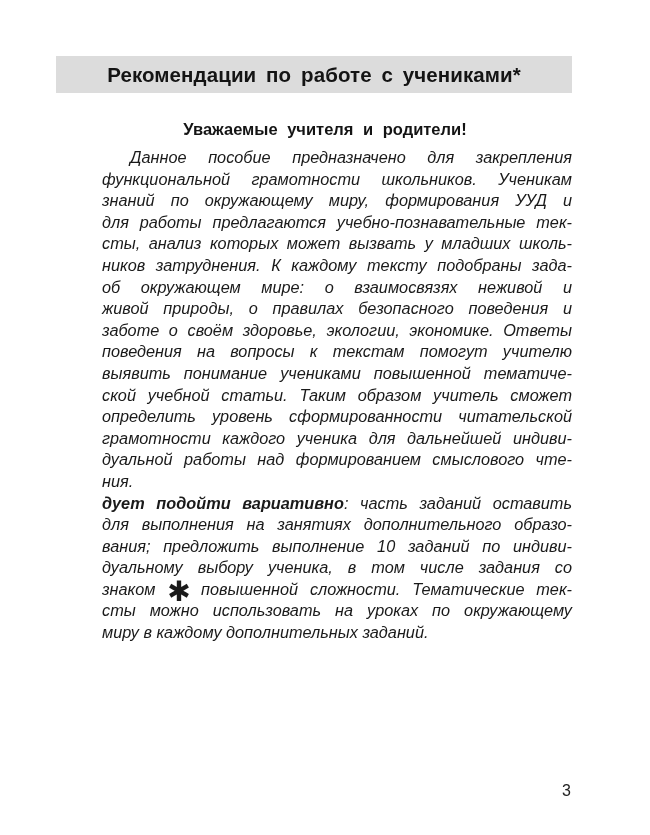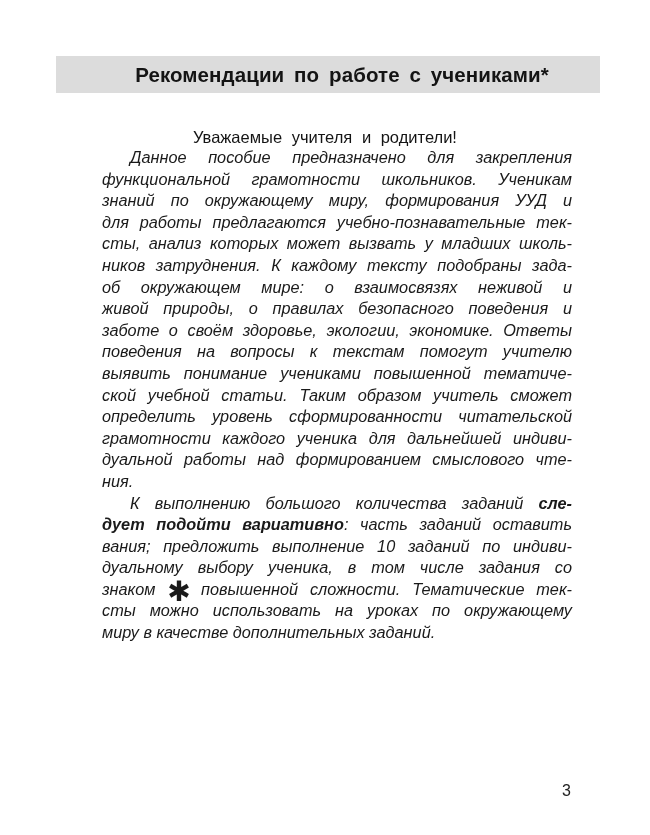--- a/index.html
+++ b/index.html
@@ -1,22 +1,22 @@
 <!DOCTYPE html>
 <html><head>
 <meta charset="utf-8">
 <style>
   html, body { margin: 0; padding: 0; background: #ffffff; }
   body { width: 650px; height: 835px; position: relative; overflow: hidden;
          font-family: "Liberation Sans", "DejaVu Sans", sans-serif; color: #1a1a1a; }
   .band { position: absolute; left: 56px; top: 56px; width: 516px; height: 37px;
-          background: #dcdcdc; display: flex; align-items: center; justify-content: center; padding-left: 28px; }
+          background: #dcdcdc; display: flex; align-items: center; justify-content: center; }
   .band h1 { margin: 0; font-size: 20.5px; font-weight: bold; word-spacing: 4px; color: #141414; letter-spacing: 0.1px; }
-  .subtitle { position: absolute; left: 0; width: 650px; top: 128px; text-align: center;
-              font-size: 16.5px; font-weight: normal; word-spacing: 5px; color: #141414; }
+  .subtitle { position: absolute; left: 0; width: 650px; top: 120px; text-align: center;
+              font-size: 16.5px; font-weight: bold; word-spacing: 5px; color: #141414; }
   .body { position: absolute; left: 102px; top: 147px; width: 470px; font-size: 16.3px;
           line-height: 21.6px; }
   .line { display: block; text-align: justify; text-align-last: justify; white-space: nowrap; height: 21.6px; font-style: italic; }
   .line.last { text-align-last: left; }
   .line.indent { padding-left: 28px; }
   b { font-weight: bold; }
   .star { display: inline-block; width: 22px; text-align: center; font-size: 28px; font-weight: bold; line-height: 10px; vertical-align: -6px; }
   .pagenum { position: absolute; left: 562px; top: 782px; font-size: 16px; color: #222; }
 </style>
 </head>
@@ -41,23 +41,23 @@
     <span class="line">заботе о своём здоровье, экологии, экономике. Ответы</span>
     <span class="line">поведения на вопросы к текстам помогут учителю</span>
     <span class="line">выявить понимание учениками повышенной тематиче-</span>
     <span class="line">ской учебной статьи. Таким образом учитель сможет</span>
     <span class="line">определить уровень сформированности читательской</span>
     <span class="line">грамотности каждого ученика для дальнейшей индиви-</span>
     <span class="line">дуальной работы над формированием смыслового чте-</span>
     <span class="line last">ния.</span>
   </div>
   <div>
-    <span class="line indent"><span>К выполнению большого количества заданий</span> <b>сле-</b></span>
     <span class="line"><b>дует подойти вариативно</b><span>: часть заданий оставить</span></span>
+    <span class="line">для выполнения на занятиях дополнительного образо-</span>
     <span class="line">вания; предложить выполнение 10 заданий по индиви-</span>
     <span class="line">дуальному выбору ученика, в том числе задания со</span>
     <span class="line"><span>знаком</span> <span class="star">✱</span> <span>повышенной сложности. Тематические тек-</span></span>
     <span class="line">сты можно использовать на уроках по окружающему</span>
-    <span class="line last">миру в качестве дополнительных заданий.</span>
+    <span class="line last">миру в каждому дополнительных заданий.</span>
   </div>
 </div>
 
 <div class="pagenum">3</div>
 
 </body></html>

